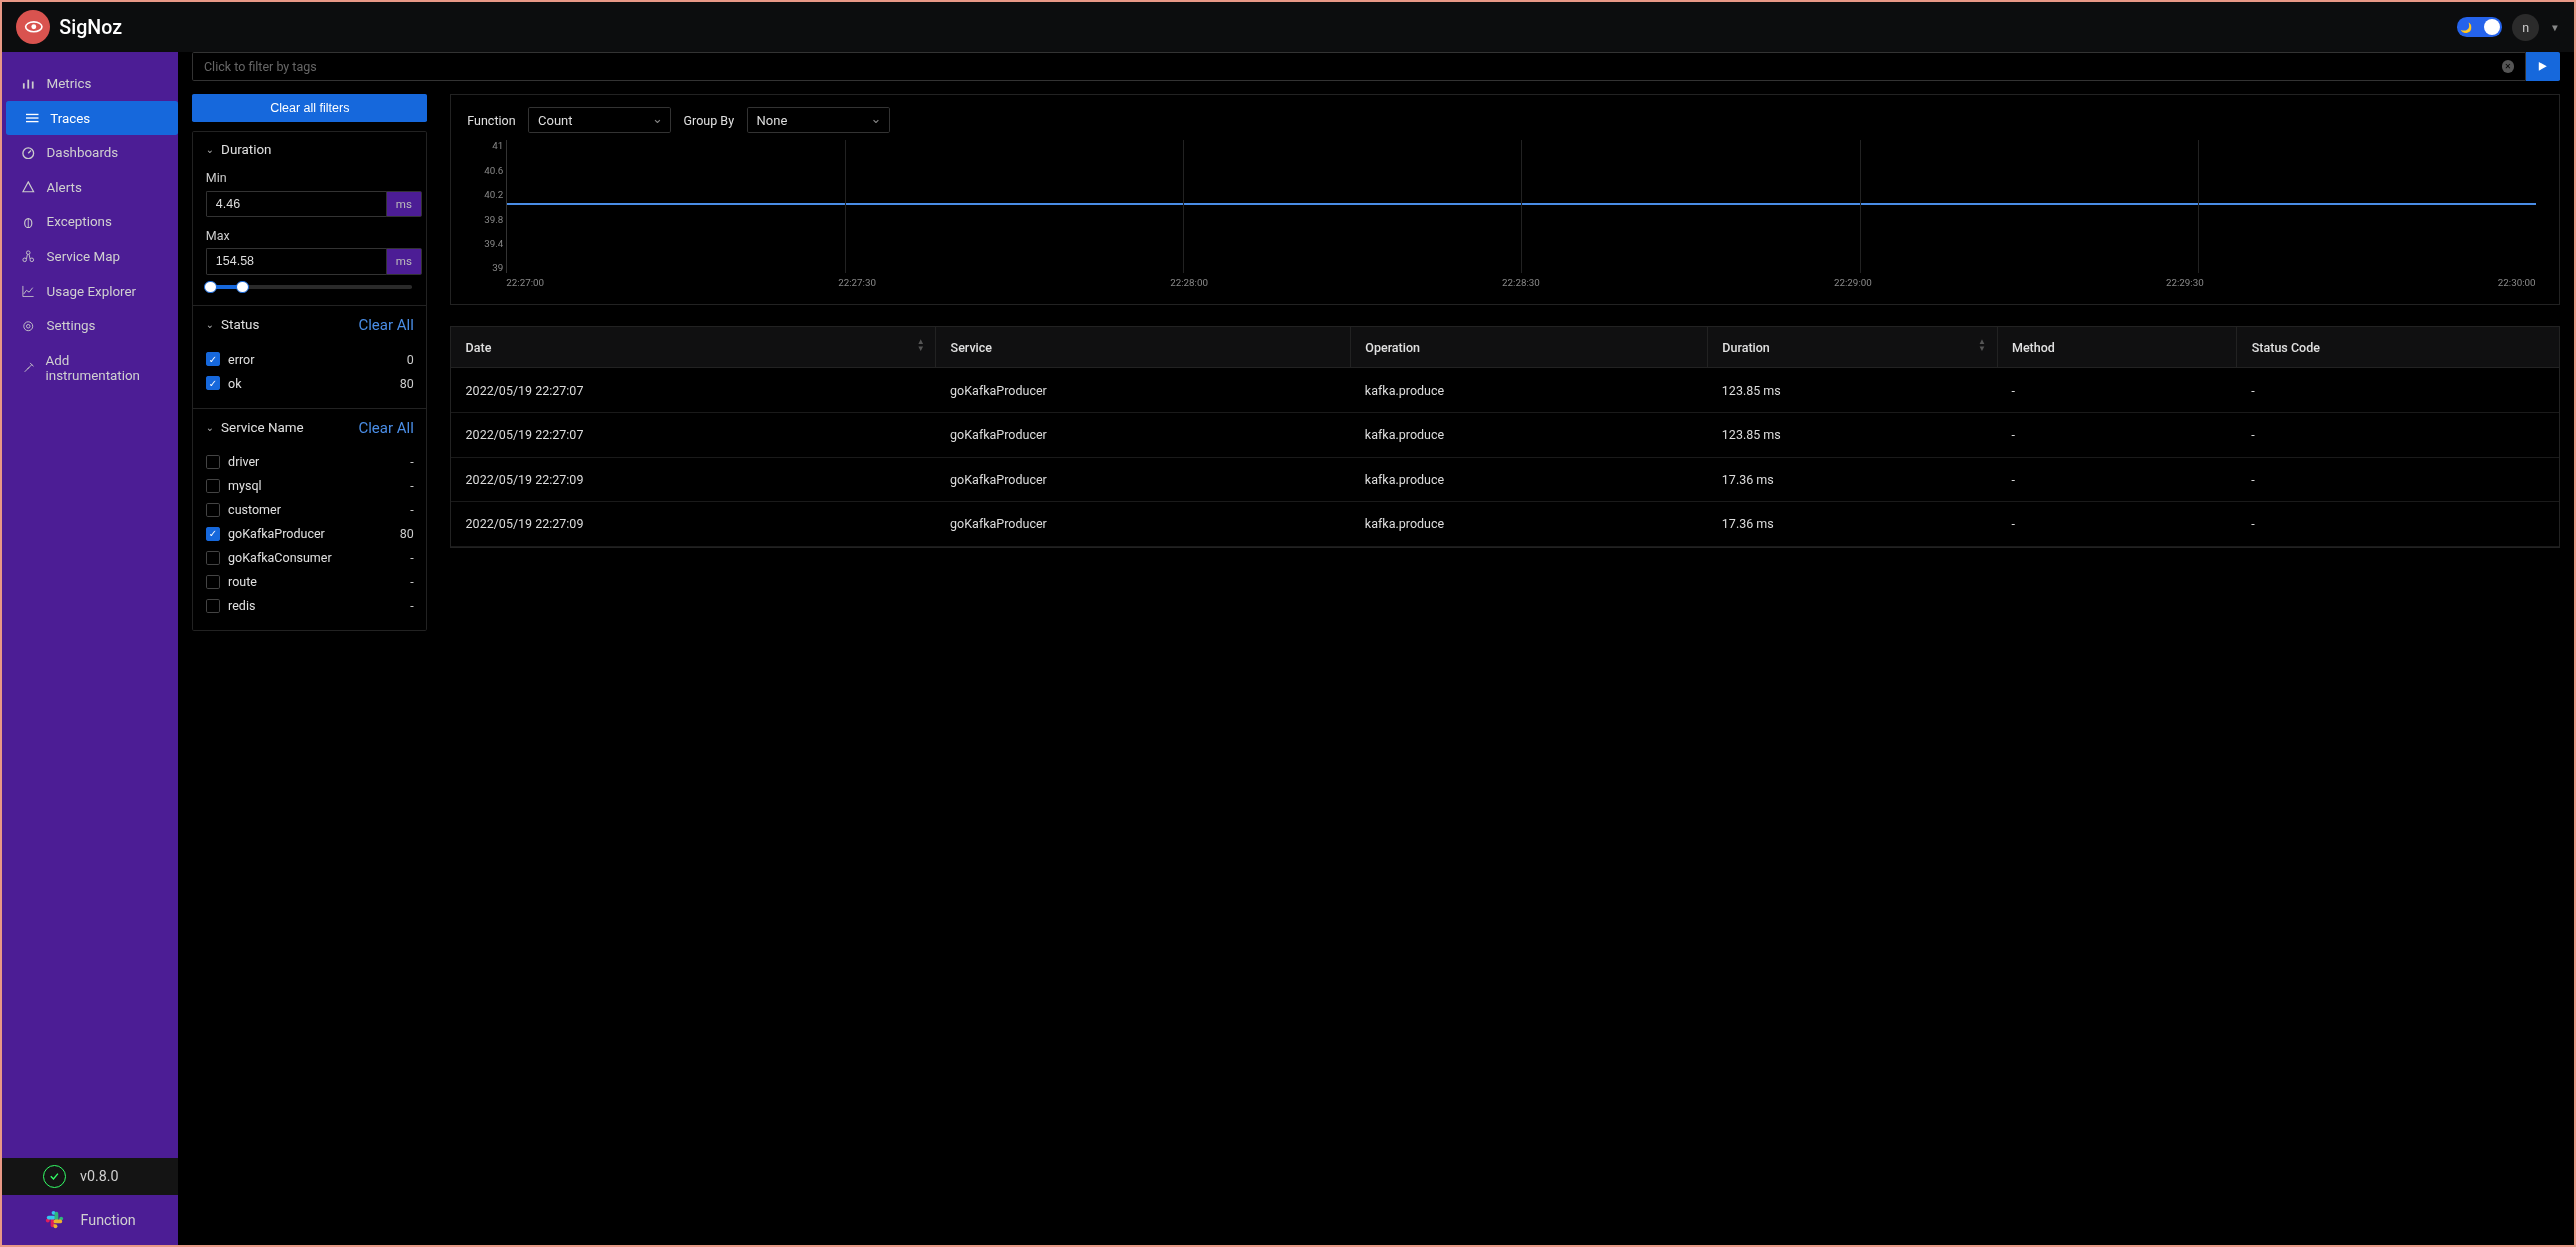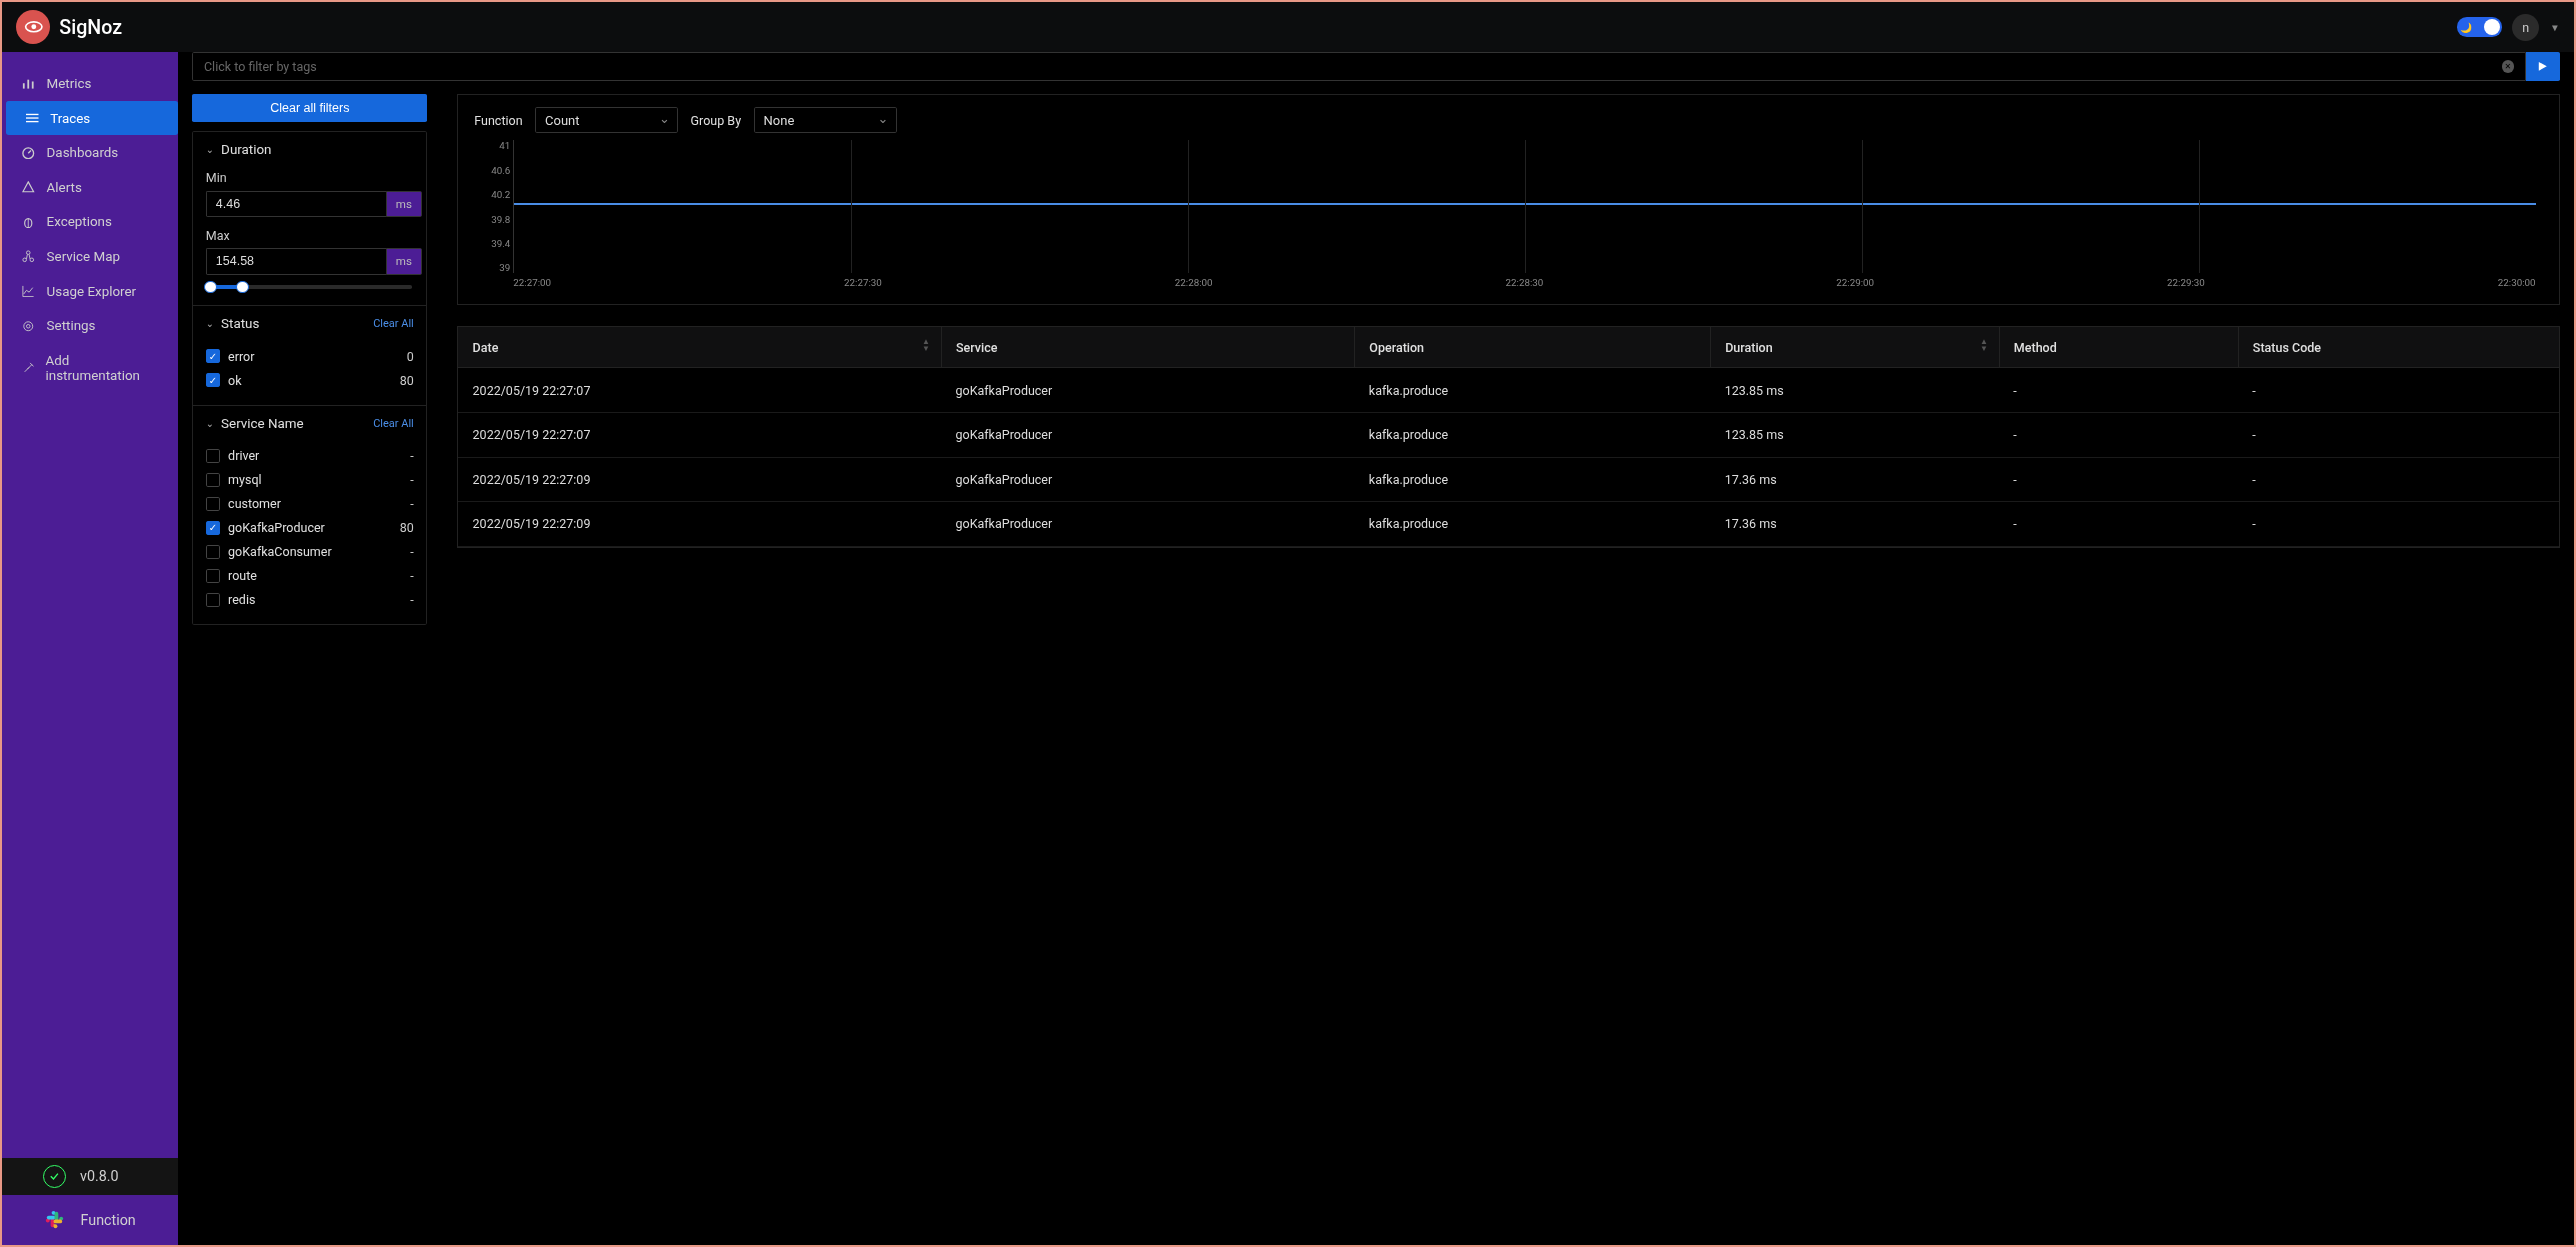--- a/index.html
+++ b/index.html
@@ -109,38 +109,38 @@
       padding:6.2px 10.7px; background:#000; color:#888; font-size:12.5px;
       display:flex; align-items:center; justify-content:space-between;
     }
     .clear-circle { width:12.5px; height:12.5px; background:#555; border-radius:50%;
       display:flex; align-items:center; justify-content:center; font-size:8px; color:#000; }
     .run-btn {
       width:34px; background:#1668dc; border-radius:0 1.8px 1.8px 0;
       display:flex; align-items:center; justify-content:center; color:#fff;
     }
     
-    .content { display:flex; padding: 0 14.3px 14.3px 14.3px; gap:30px; }
+    .content { display:flex; padding: 0 14.3px 14.3px 14.3px; gap:23px; }
     .left-panel { width:235px; display:flex; flex-direction:column; gap:0; }
     .clear-all-btn {
       background:#1668dc; color:#fff; border:none; padding:7.1px;
       border-radius:1.8px; font-size:12.5px; width:100%;
     }
     .filter-card {
       border:0.9px solid #222; border-radius:1.8px; margin-top:9px;
     }
     .filter-section {  }
     .filter-section + .filter-section { border-top:0.9px solid #222; }
     .section-head {
       display:flex; align-items:center; justify-content:space-between;
       padding:9.8px 12.5px; font-size:13.4px;
     }
     .section-head-left { display:flex; align-items:center; gap:7.1px; }
     .chev { font-size:9.8px; color:#aaa; }
-    .clear-link { color:#4a8de6; font-size:11px; }
+    .clear-link { color:#4a8de6; font-size:15px; }
     .section-body { padding: 3.6px 12.5px 12.5px 12.5px; }
     .lbl { font-size:12.5px; color:#ccc; margin-bottom:5.3px; display:block; }
     .input-group { display:flex; margin-bottom:10.7px; }
     .input-group input {
       flex:1; background:#000; border:0.9px solid #333; border-right:none;
       padding:5.3px 9px; color:#ddd; font-size:12.5px; border-radius:1.8px 0 0 1.8px;
     }
     .input-suffix {
       border:0.9px solid #333; padding:5.3px 9px; font-size:11.6px; color:#bbb;
       border-radius:0 1.8px 1.8px 0; background:#4c1d95;

